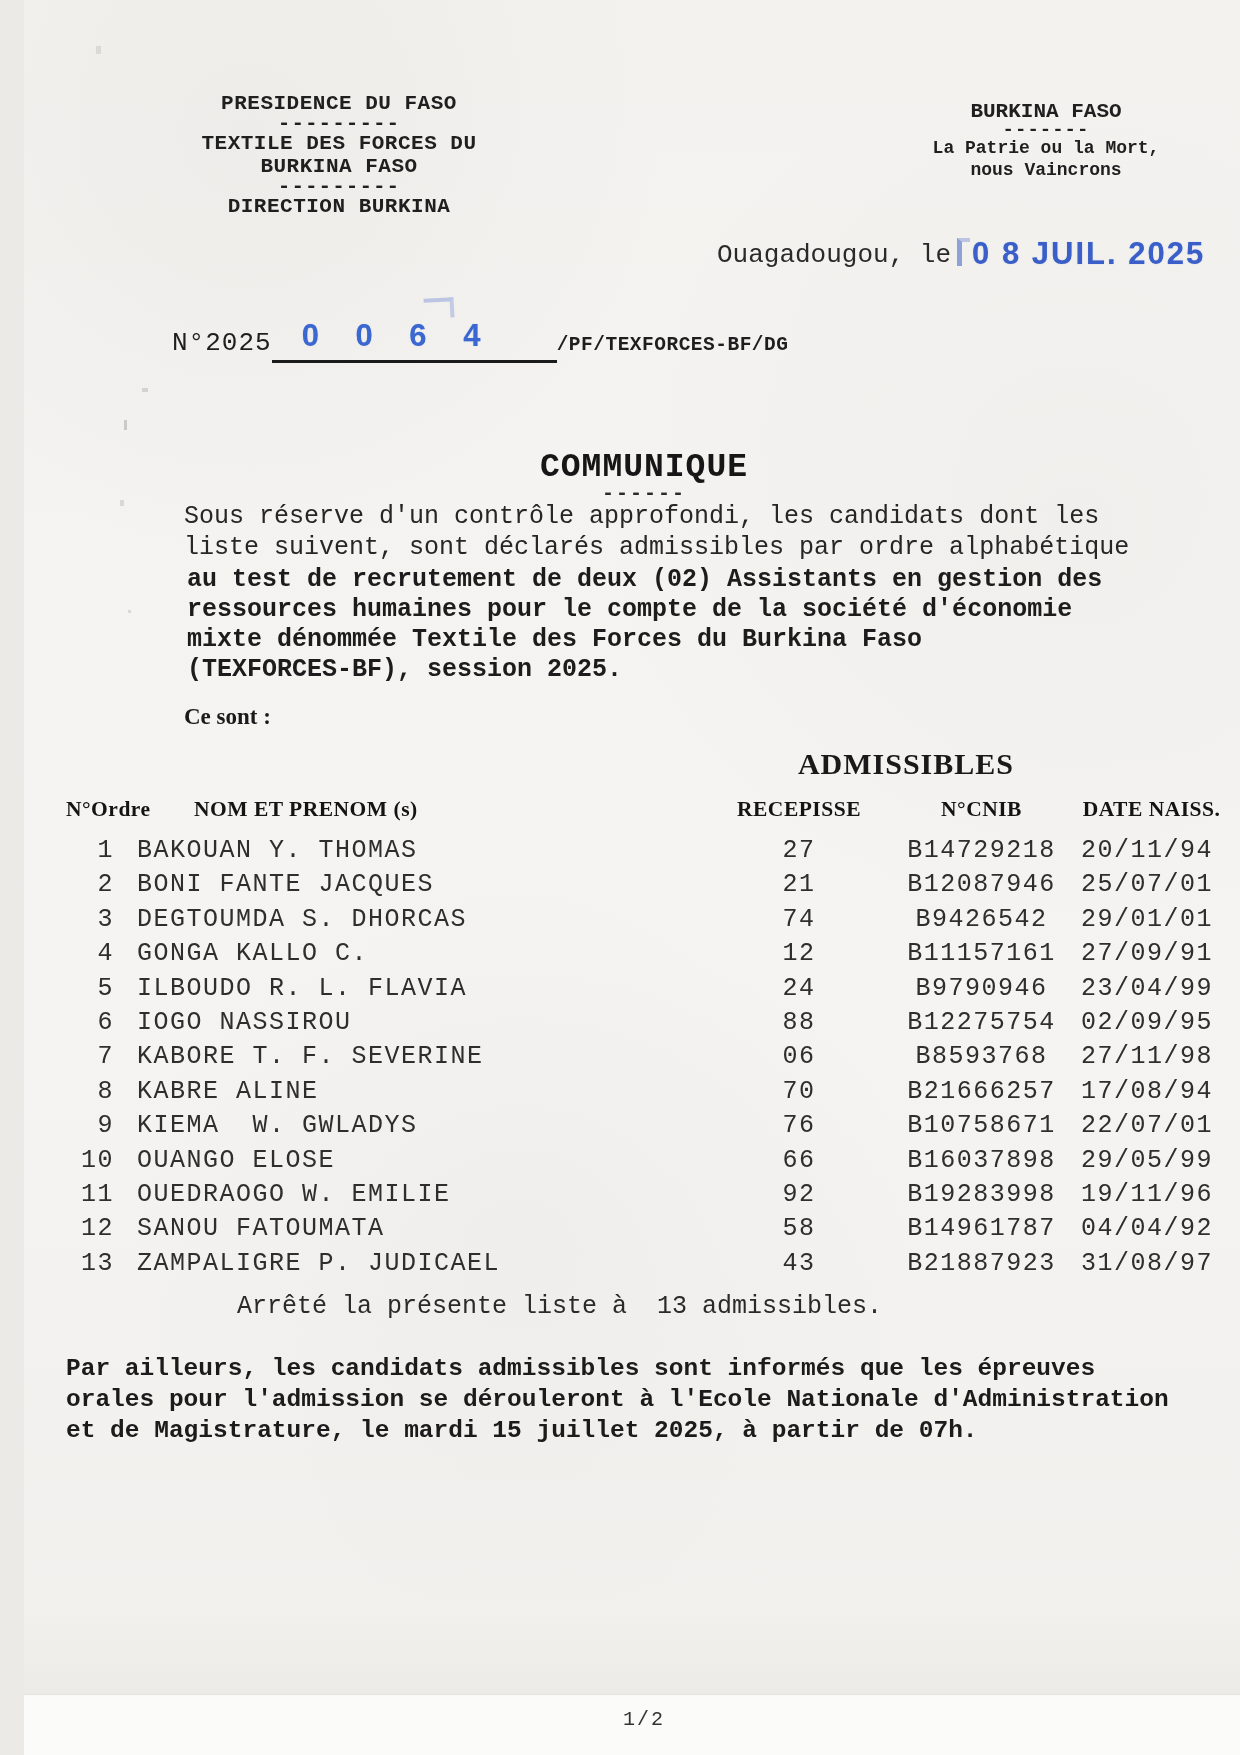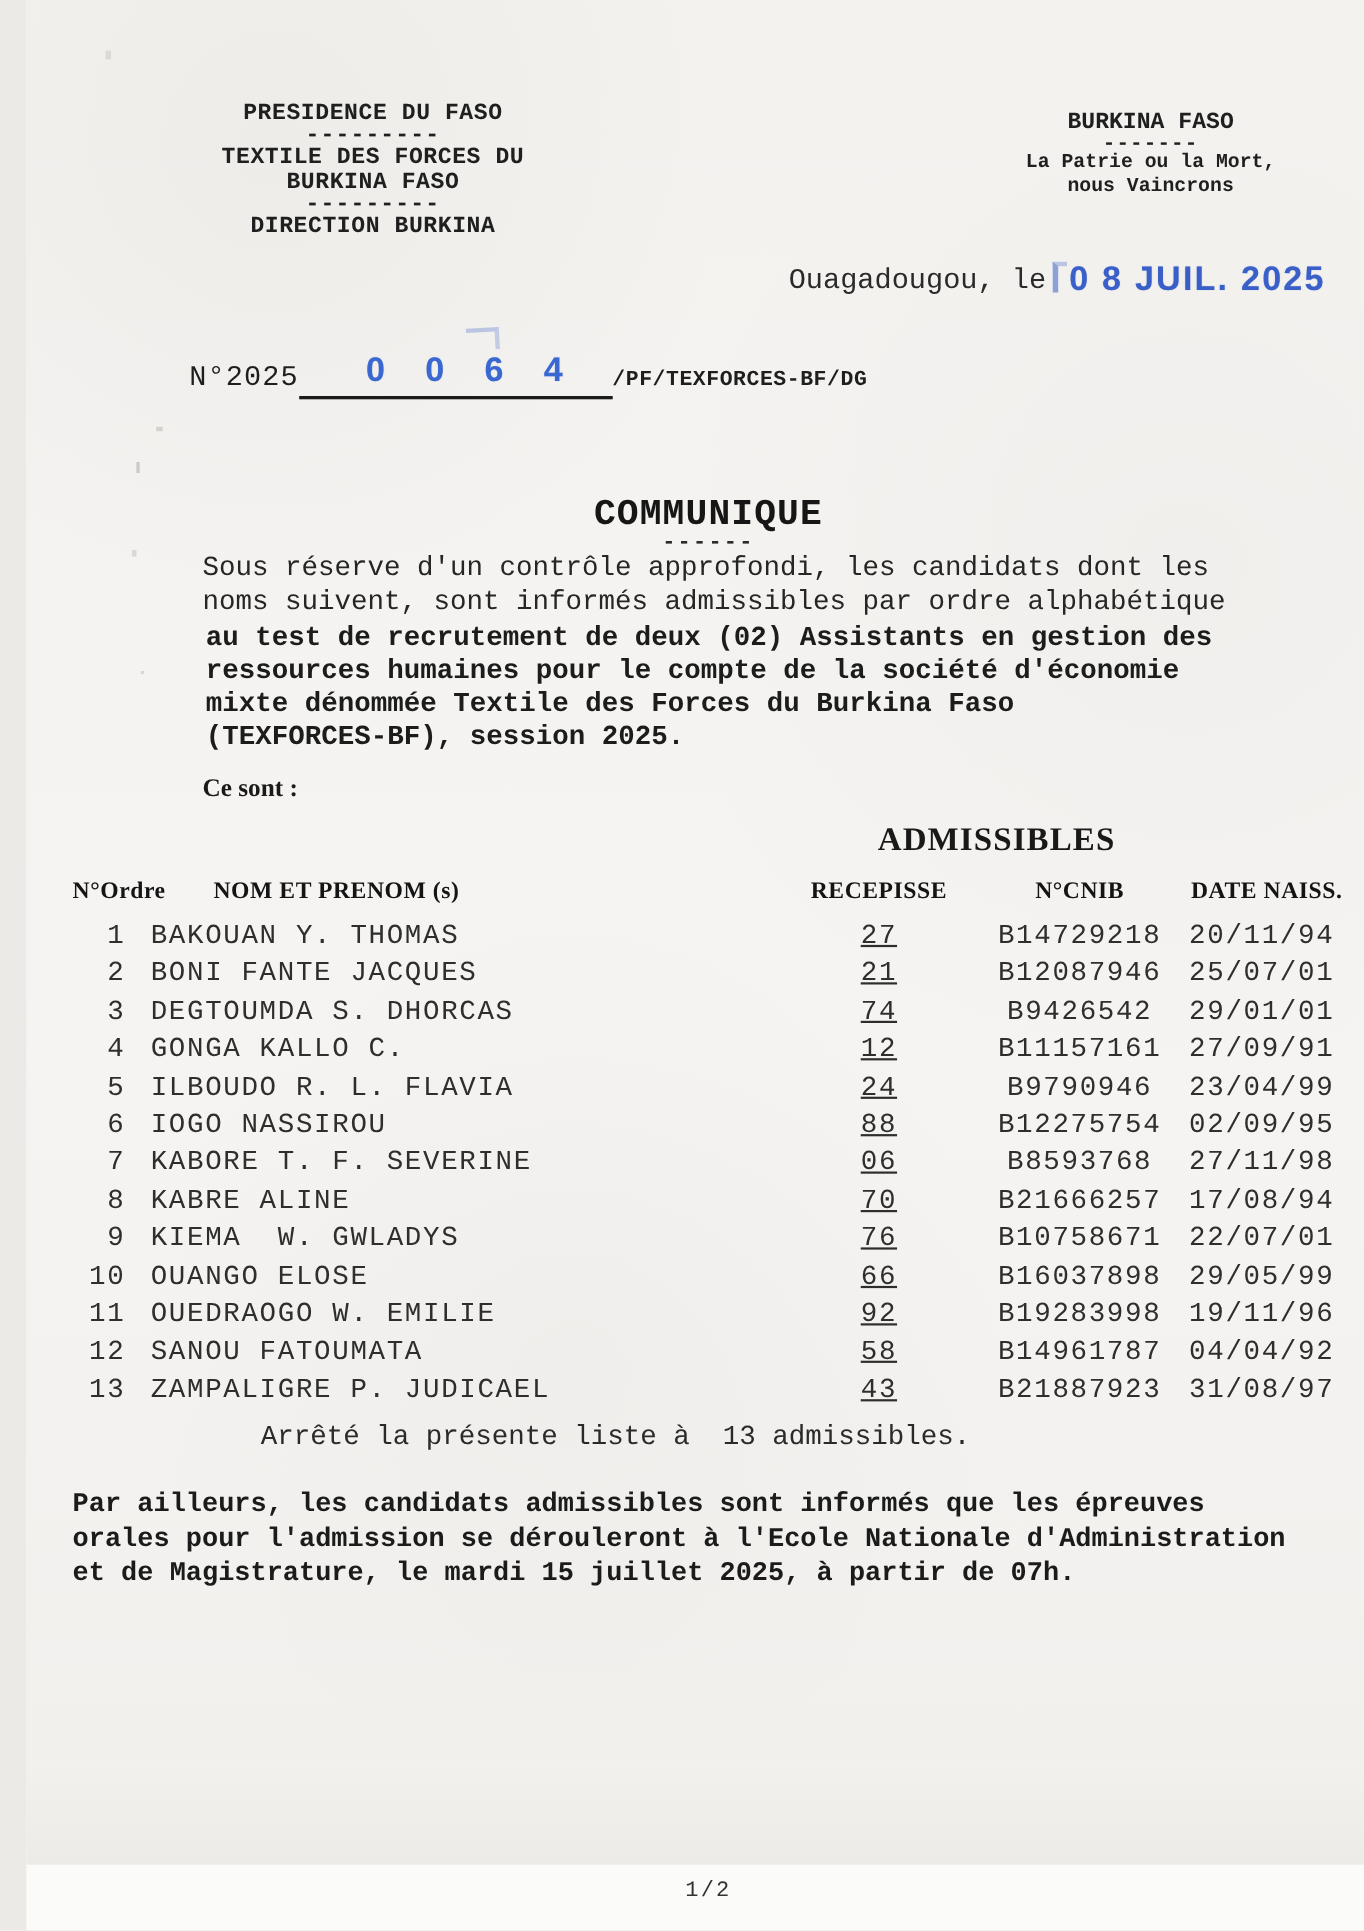--- a/index.html
+++ b/index.html
@@ -41,21 +41,21 @@
     content:"";display:inline-block;width:8px;height:24px;margin-right:2px;
     border-left:5px solid rgba(58,95,200,0.55);
     border-top:4px solid rgba(58,95,200,0.30);
     vertical-align:-2px;
   }
   
   .ref{position:absolute;left:148px;top:322px;display:flex;align-items:baseline;}
   .ref .prefix{font-weight:normal;font-size:26px;letter-spacing:1px;color:#1e1e1e;white-space:nowrap;}
   .num-box{
     display:inline-block;width:285px;border-bottom:3px solid #1b1b1b;
-    text-align:center;padding:0 0 2px 30px;box-sizing:border-box;
+    text-align:left;padding:0 0 2px 30px;box-sizing:border-box;
   }
   .num-box .digits{
     font-family:"Liberation Sans","DejaVu Sans",sans-serif;
     font-weight:bold;font-size:31px;letter-spacing:14px;color:#3a67d0;
     position:relative;top:-4px;text-shadow:0 0 1px rgba(58,103,208,0.4);
   }
   .ref .suffix{font-weight:bold;font-size:19.5px;letter-spacing:0.5px;color:#1e1e1e;white-space:nowrap;}
   .ref-smudge{
     position:absolute;left:400px;top:298px;width:26px;height:16px;
     border-top:4px solid rgba(90,120,210,0.35);border-right:4px solid rgba(90,120,210,0.3);
@@ -85,21 +85,21 @@
   .h-name{left:170px;}
   .h-rec{left:700px;width:150px;text-align:center;}
   .h-cnib{left:865px;width:185px;text-align:center;}
   .h-date{left:1045px;width:165px;text-align:center;}
   .trow{position:absolute;left:0;width:1240px;height:34px;
     top:calc(836px + (var(--i) * 34.4px));
     font-size:25px;letter-spacing:1.5px;color:#2e2e2e;}
   .trow span{position:absolute;white-space:pre;}
   .c-no{left:30px;width:60px;text-align:right;}
   .c-name{left:113px;}
-  .c-rec{left:700px;width:150px;text-align:center;text-decoration:underline;}
+  .c-rec{left:700px;width:150px;text-align:center;}
   .c-cnib{left:865px;width:185px;text-align:center;}
   .c-date{left:1048px;width:150px;text-align:center;}
   
   .closing{position:absolute;left:213px;top:1292px;font-size:25px;color:#2a2a2a;white-space:pre;}
   .final-para{position:absolute;left:42px;top:1353px;font-size:24.5px;font-weight:bold;
     line-height:31px;color:#1b1b1b;}
   .final-para .pline{white-space:nowrap;}
   .page-num{position:absolute;left:0;top:1708px;width:1240px;text-align:center;
     font-size:20px;letter-spacing:2px;color:#333;}
   
@@ -145,21 +145,21 @@
     <span class="suffix">/PF/TEXFORCES-BF/DG</span>
   </div>
 
   <div class="title-wrap">
     <div class="doc-title">COMMUNIQUE</div>
     <div class="title-dashes">------</div>
   </div>
 
   <div class="para1">
     <div class="pline">Sous réserve d'un contrôle approfondi, les candidats dont les</div>
-    <div class="pline">noms suivent, sont informés admissibles par ordre alphabétique</div>
+    <div class="pline">liste suivent, sont déclarés admissibles par ordre alphabétique</div>
   </div>
 
   <div class="para2">
     <div class="pline">au test de recrutement de deux (02) Assistants en gestion des</div>
     <div class="pline">ressources humaines pour le compte de la société d'économie</div>
     <div class="pline">mixte dénommée Textile des Forces du Burkina Faso</div>
     <div class="pline">(TEXFORCES-BF), session 2025.</div>
   </div>
 
   <div class="ce-sont">Ce sont :</div>

